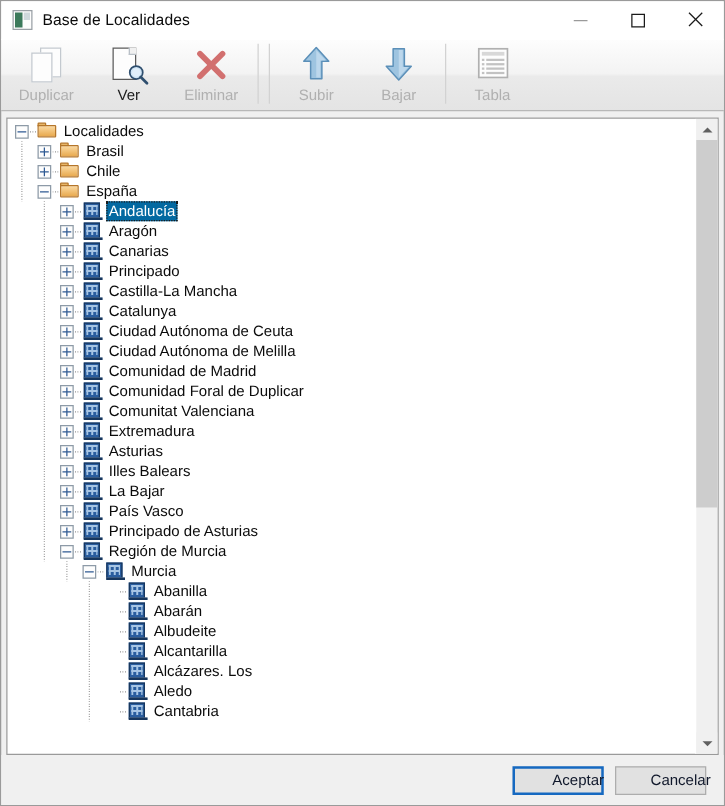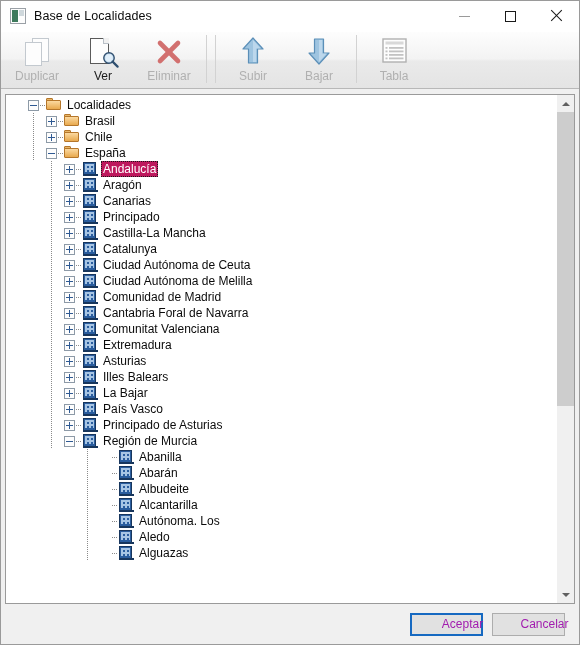--- a/index.html
+++ b/index.html
@@ -105,21 +105,21 @@
 
   
   .treewrap{
     flex:1 1 auto;margin:5px 4px 0 4px;background:#ffffff;
     border:1px solid #9a9a9a;box-sizing:border-box;
     position:relative;display:flex;overflow:hidden;
   }
   .tree{
     flex:1 1 auto;overflow:hidden;position:relative;
     padding-top:2px;
-    font-size:12px;color:#0b0b0b;margin-left:16px;
+    font-size:12px;color:#0b0b0b;
   }
   .row{
     height:16px;display:flex;align-items:center;position:relative;
     white-space:nowrap;
   }
   .ind{flex:0 0 auto;height:16px;position:relative;}
   .vline{
     position:absolute;top:0;bottom:0;width:1px;
     background-image:linear-gradient(to bottom,#8a8a8a 50%,transparent 50%);
     background-size:1px 2px;
@@ -136,21 +136,21 @@
   }
   .expspace{width:11px;height:11px;flex:0 0 11px;margin-right:1px;}
   .hdot{
     width:5px;height:1px;flex:0 0 5px;
     background-image:linear-gradient(to right,#8a8a8a 50%,transparent 50%);
     background-size:2px 1px;margin-right:1px;
   }
   .nicon{width:16px;height:16px;flex:0 0 16px;position:relative;margin-right:3px;}
   .lab{font-size:12px;line-height:16px;padding:0 2px;color:#0b0b0b;}
   .row.selected .lab{
-    background:#be185d;color:#ffffff;outline:1px dotted #1b1b1b;outline-offset:-1px;
+    background:#0369a1;color:#ffffff;outline:1px dotted #1b1b1b;outline-offset:-1px;
   }
 
   
   .fold-b{position:absolute;left:0;top:3px;width:15px;height:10px;
     background:linear-gradient(to bottom,#fbd9a0,#e8a94e);
     border:1px solid #b5762a;box-sizing:border-box;border-radius:0 1px 1px 1px;}
   .fold-t{position:absolute;left:0;top:1px;width:7px;height:3px;
     background:#e8b768;border:1px solid #b5762a;box-sizing:border-box;border-radius:1px 1px 0 0;}
 
   
@@ -187,21 +187,21 @@
     position:absolute;left:0;width:17px;background:#cdcdcd;
   }
 
   
   .bottombar{
     flex:0 0 40px;height:40px;background:#f0f0f0;
     display:flex;align-items:center;justify-content:flex-end;
     padding-right:14px;box-sizing:border-box;gap:9px;
   }
   .dbtn{
-    width:73px;height:23px;font-size:12px;color:#a21caf;
+    width:73px;height:23px;font-size:12px;color:#0f172a;
     background:#e1e1e1;border:1px solid #adadad;box-sizing:border-box;
     display:flex;align-items:center;justify-content:center;
     font-family:"Liberation Sans", sans-serif;
     padding-left:32px;
   }
   .dbtn.default{border:2px solid #1669c1;background:#e1e1e1;}
 </style>
 </head>
 <body>
 
@@ -455,21 +455,21 @@
         </div>
         <div class="row">
           <div class="ind" style="width: 42px;">
             <div class="vline" style="left: 29px;"></div>
           </div>
           <div class="exp plus"></div>
           <div class="hdot"></div>
           <div class="nicon">
             <div class="bld"></div>
           </div>
-          <span class="lab">Cantabria Foral de Navarra</span>
+          <span class="lab">Comunidad Foral de Duplicar</span>
         </div>
         <div class="row">
           <div class="ind" style="width: 42px;">
             <div class="vline" style="left: 29px;"></div>
           </div>
           <div class="exp plus"></div>
           <div class="hdot"></div>
           <div class="nicon">
             <div class="bld"></div>
           </div>
@@ -544,20 +544,31 @@
         <div class="row">
           <div class="ind" style="width: 42px;">
             <div class="vline" style="left: 29px;"></div>
           </div>
           <div class="exp"></div>
           <div class="hdot"></div>
           <div class="nicon">
             <div class="bld"></div>
           </div>
           <span class="lab">Región de Murcia</span>
+        </div>
+        <div class="row">
+          <div class="ind" style="width: 60px;">
+            <div class="vline" style="left: 47px;"></div>
+          </div>
+          <div class="exp"></div>
+          <div class="hdot"></div>
+          <div class="nicon">
+            <div class="bld"></div>
+          </div>
+          <span class="lab">Murcia</span>
         </div>
         <div class="row">
           <div class="ind" style="width: 78px;">
             <div class="vline" style="left: 65px;"></div>
           </div>
           <div class="expspace"></div>
           <div class="hdot"></div>
           <div class="nicon">
             <div class="bld"></div>
           </div>
@@ -598,21 +609,21 @@
         </div>
         <div class="row">
           <div class="ind" style="width: 78px;">
             <div class="vline" style="left: 65px;"></div>
           </div>
           <div class="expspace"></div>
           <div class="hdot"></div>
           <div class="nicon">
             <div class="bld"></div>
           </div>
-          <span class="lab">Autónoma. Los</span>
+          <span class="lab">Alcázares. Los</span>
         </div>
         <div class="row">
           <div class="ind" style="width: 78px;">
             <div class="vline" style="left: 65px;"></div>
           </div>
           <div class="expspace"></div>
           <div class="hdot"></div>
           <div class="nicon">
             <div class="bld"></div>
           </div>
@@ -620,21 +631,21 @@
         </div>
         <div class="row">
           <div class="ind" style="width: 78px;">
             <div class="vline" style="left: 65px;"></div>
           </div>
           <div class="expspace"></div>
           <div class="hdot"></div>
           <div class="nicon">
             <div class="bld"></div>
           </div>
-          <span class="lab">Alguazas</span>
+          <span class="lab">Cantabria</span>
         </div>
       </div>
     <div class="vsb">
       <div class="sbarrow up">
           <div class="chev u"></div>
         </div>
       <div class="sbthumb" id="sbthumb" style="top: 17px; height: 293.88px;"></div>
       <div class="sbarrow dn">
           <div class="chev d"></div>
         </div>

